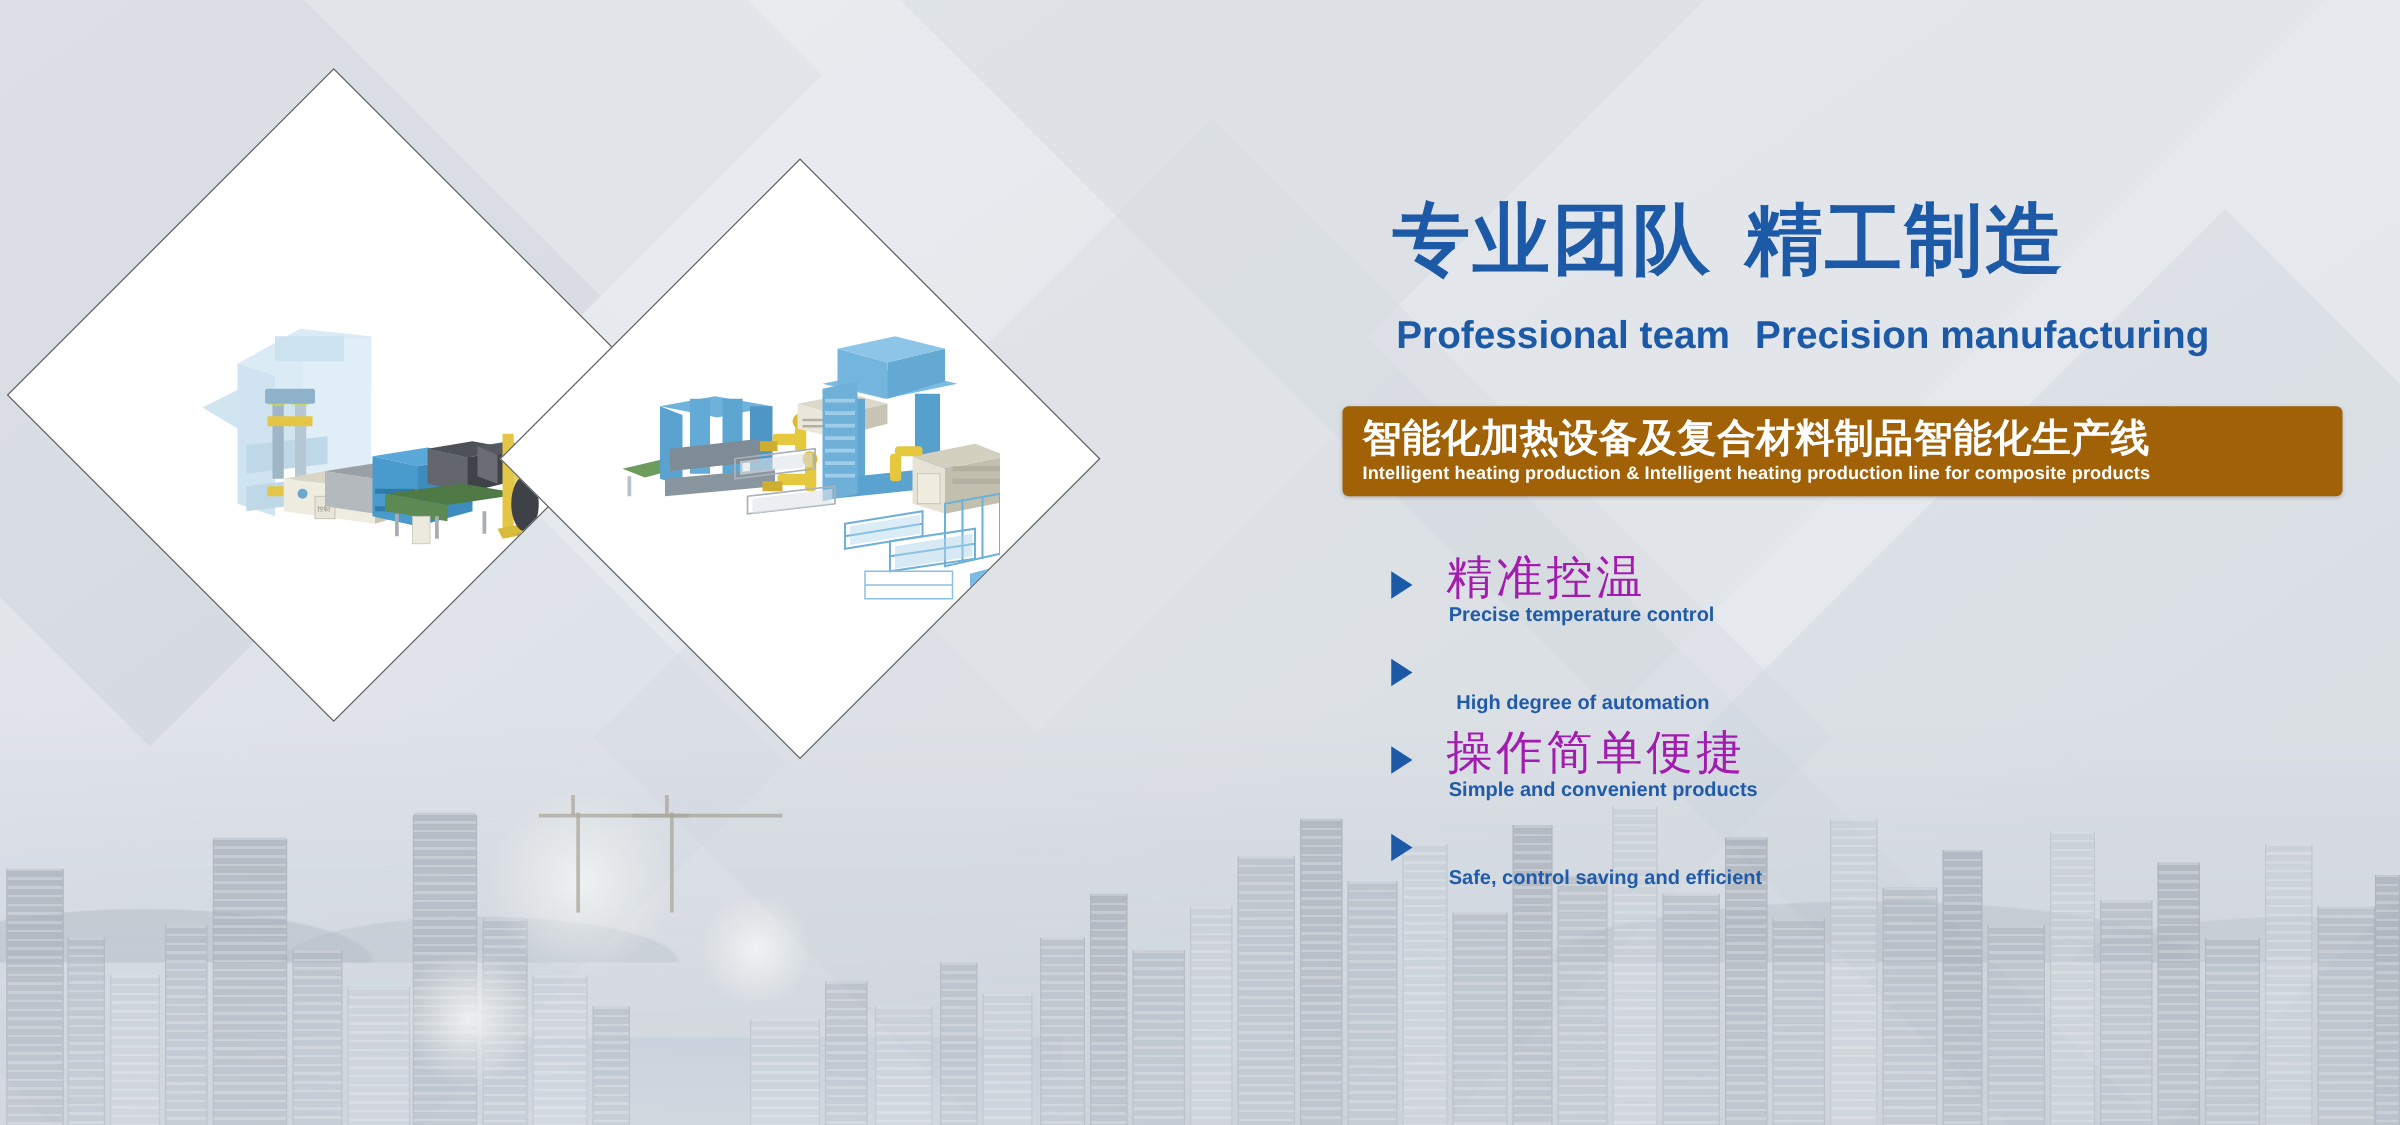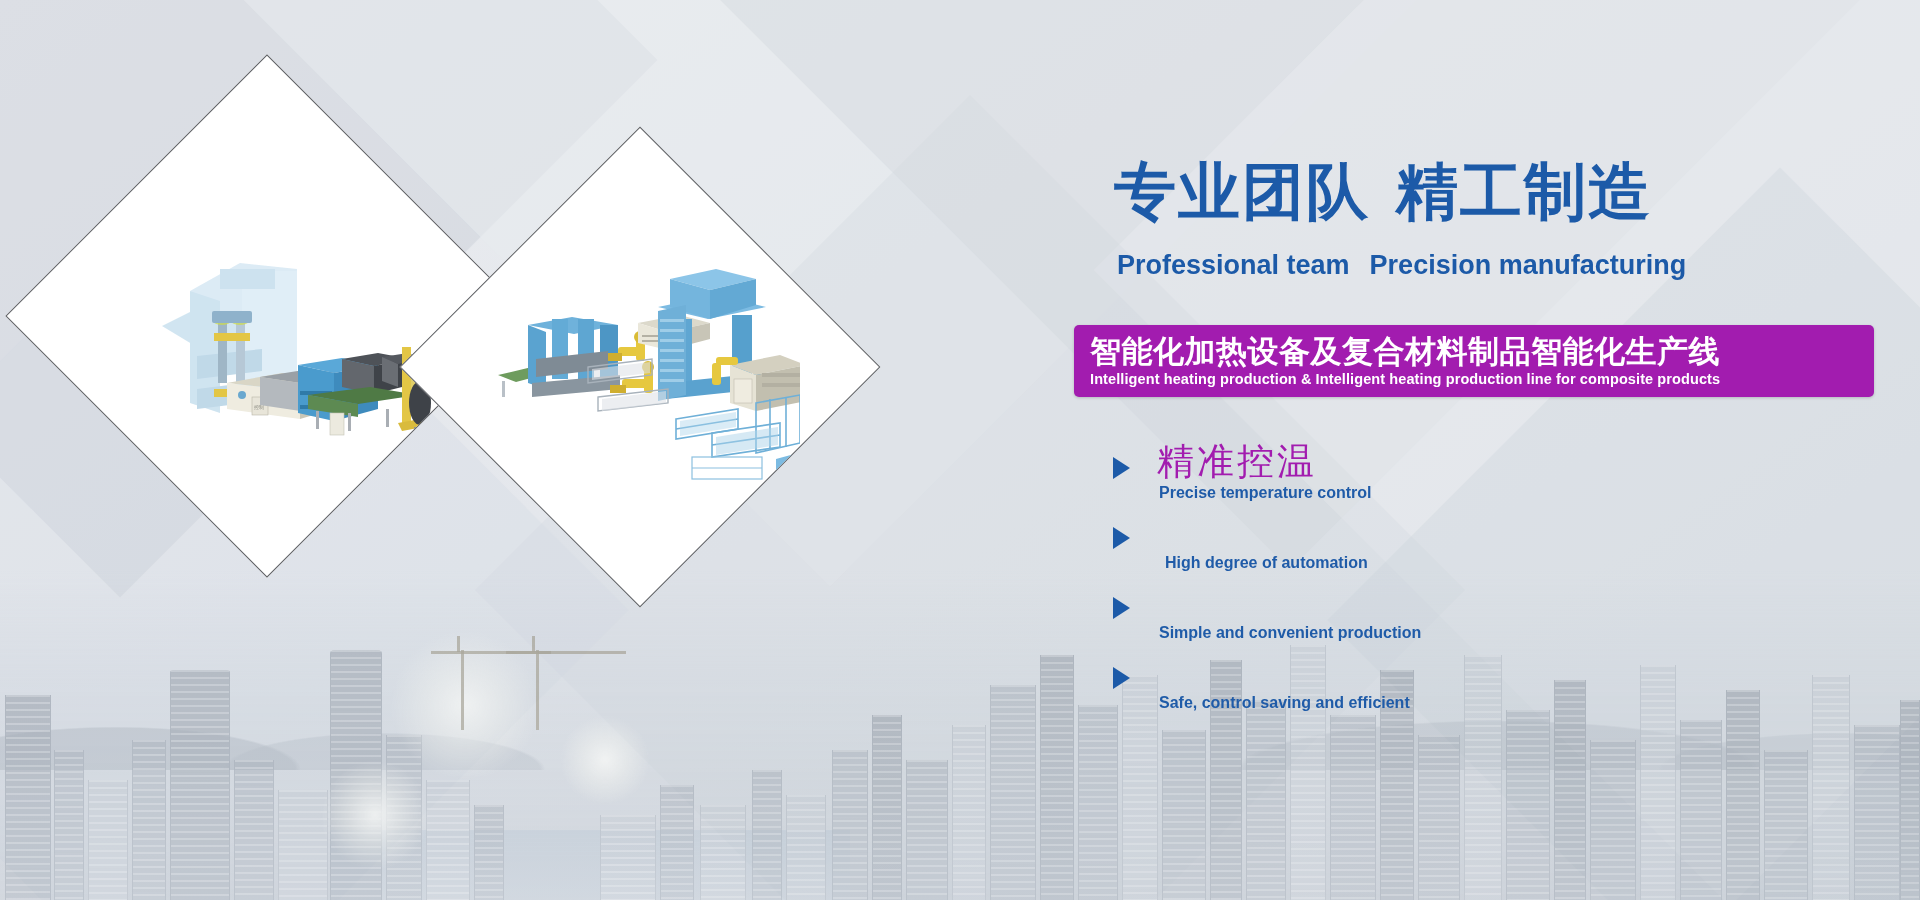--- a/index.html
+++ b/index.html
@@ -105,29 +105,29 @@
     font-size:62px; font-weight:bold;
     letter-spacing:2px;
     white-space:nowrap;
     font-family:"DejaVu Sans","Liberation Sans",sans-serif;
   }
   .headline .gap { display:inline-block; width:26px; }
 
   .subhead {
     position:absolute; left:18px; top:250px;
     color:#1c5aa8;
-    font-size:27px; font-weight:bold;
+    font-size:31px; font-weight:bold;
     white-space:nowrap;
   }
   .subhead .gap2 { display:inline-block; width:20px; }
 
   .blue-box {
     position:absolute; left:-25px; top:325px;
     width:800px; padding:9px 14px 10px 16px;
-    background:#a21caf;
+    background:#a16207;
     border-radius:5px;
     box-shadow:0 1px 3px rgba(0,0,0,.18);
   }
   .blue-box .cn {
     color:#ffffff; font-size:31px; font-weight:bold; letter-spacing:.5px;
     white-space:nowrap; line-height:1.12;
     font-family:"DejaVu Sans","Liberation Sans",sans-serif;
   }
   .blue-box .en {
     color:#ffffff; font-size:14.5px; font-weight:bold; letter-spacing:.1px;
@@ -441,21 +441,22 @@
         <span class="en">Precise temperature control</span>
       </div>
 
       <div class="feature f-2">
         <span class="marker"></span>
         <span class="en">High degree of automation</span>
       </div>
 
       <div class="feature f-3">
         <span class="marker"></span>
-        <span class="en">Simple and convenient production</span>
+        <span class="cn">操作简单便捷</span>
+        <span class="en">Simple and convenient products</span>
       </div>
 
       <div class="feature f-4">
         <span class="marker"></span>
         <span class="en">Safe, control saving and efficient</span>
       </div>
 
     </div>
   </div>
 

